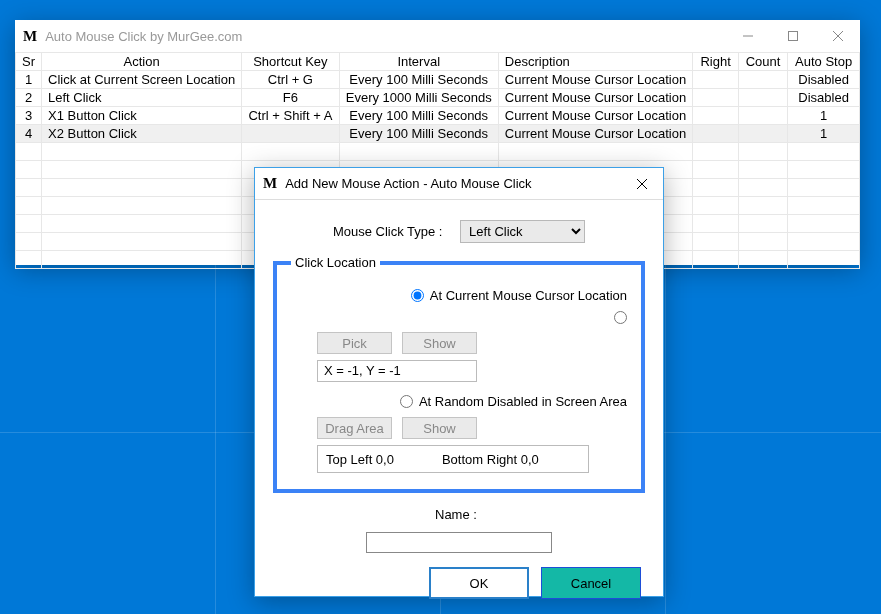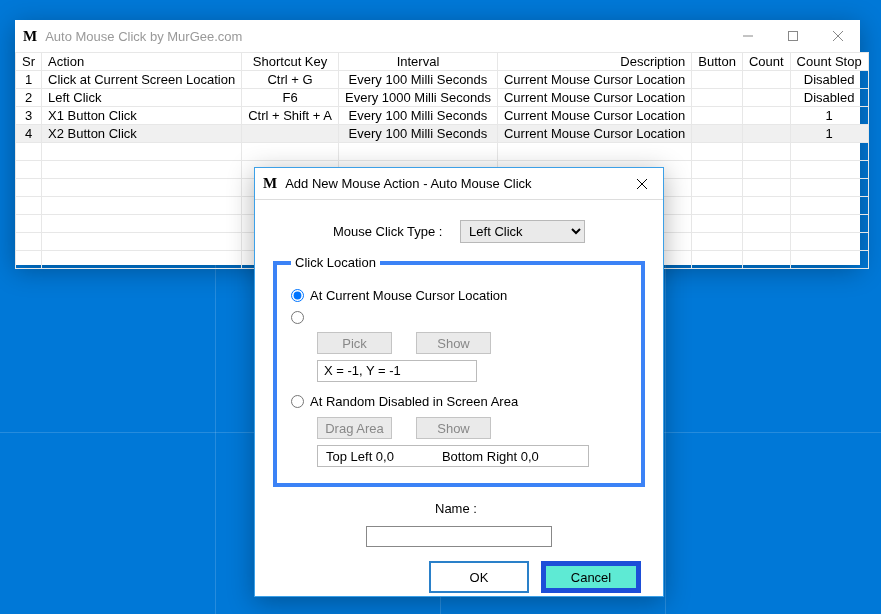--- a/index.html
+++ b/index.html
@@ -85,56 +85,56 @@
     padding: 2px 4px;
     background: #eaeaea;
     border: 1px solid #b8b8b8;
   }
   fieldset {
     border: 4px solid #3b82f6;
     padding: 10px 14px 16px 14px;
     margin: 0 0 14px 0;
   }
   fieldset legend { padding: 0 4px; }
-  .radio-row { margin: 8px 0; display: flex; align-items: center; gap: 6px; }
+  .radio-row { margin: 8px 0; display: flex; align-items: center; gap: 6px; justify-content: flex-end; }
   .radio-row input[type=radio] { margin: 0; }
   .indent { margin-left: 26px; }
-  .btn-row { display: flex; gap: 24px; margin: 6px 0; }
+  .btn-row { display: flex; gap: 10px; margin: 6px 0; }
   .small-btn {
     width: 75px; height: 22px;
     background: #eaeaea;
     border: 1px solid #c4c4c4;
     color: #888;
     font: inherit;
   }
   .coord-box {
     width: 160px; height: 22px;
     border: 1px solid #bbb;
     padding: 2px 6px;
     font: inherit;
     display: flex;
     align-items: flex-start;
   }
   .rand-box {
-    width: 272px; height: 22px;
+    width: 272px; height: 28px;
     border: 1px solid #bbb;
     padding: 2px 8px;
     font: inherit;
     display: flex;
     align-items: center;
     gap: 48px;
   }
   .name-row { display: flex; align-items: center; gap: 10px; margin: 8px 0 14px 0; flex-direction: column; }
   .name-row label { width: 48px; }
   .name-input { flex: 1; height: 22px; border: 1px solid #888; font: inherit; padding: 2px 4px; }
   .dlg-btn-row { display: flex; justify-content: flex-end; gap: 12px; padding: 0 4px; }
   .big-btn {
     width: 100px; height: 32px;
-    background: #5eead4;
-    border: 5px solid #1d4ed8;
+    background: #14b8a6;
+    border: 1px solid #1d4ed8;
     font: inherit;
   }
   .big-btn.primary {
     background: #fff;
     border: 2px solid #2a80c9;
   }
 </style>
 </head>
 <body>
 
@@ -169,27 +169,27 @@
         <col style="width:100px">
       <col style="width:160px">
         <col style="width:175px">
         <col style="width:55px">
       <col style="width:55px">
         <col style="width:78px">
     </colgroup>
     <thead>
       <tr>
         <th>Sr</th>
-        <th style="text-align:left">Action</th>
+        <th style="text-align:center">Action</th>
         <th>Shortcut Key</th>
         <th>Interval</th>
-        <th style="text-align:right">Description</th>
-        <th>Button</th>
+        <th style="text-align:left">Description</th>
+        <th>Right</th>
         <th>Count</th>
-        <th>Count Stop</th>
+        <th>Auto Stop</th>
       </tr>
     </thead>
     <tbody id="tbody">
         <tr>
           <td class="tcenter">1</td>
           <td>Click at Current Screen Location</td>
           <td class="tcenter">Ctrl + G</td>
           <td class="tcenter">Every 100 Milli Seconds</td>
           <td>Current Mouse Cursor Location</td>
           <td class="tcenter"></td>

